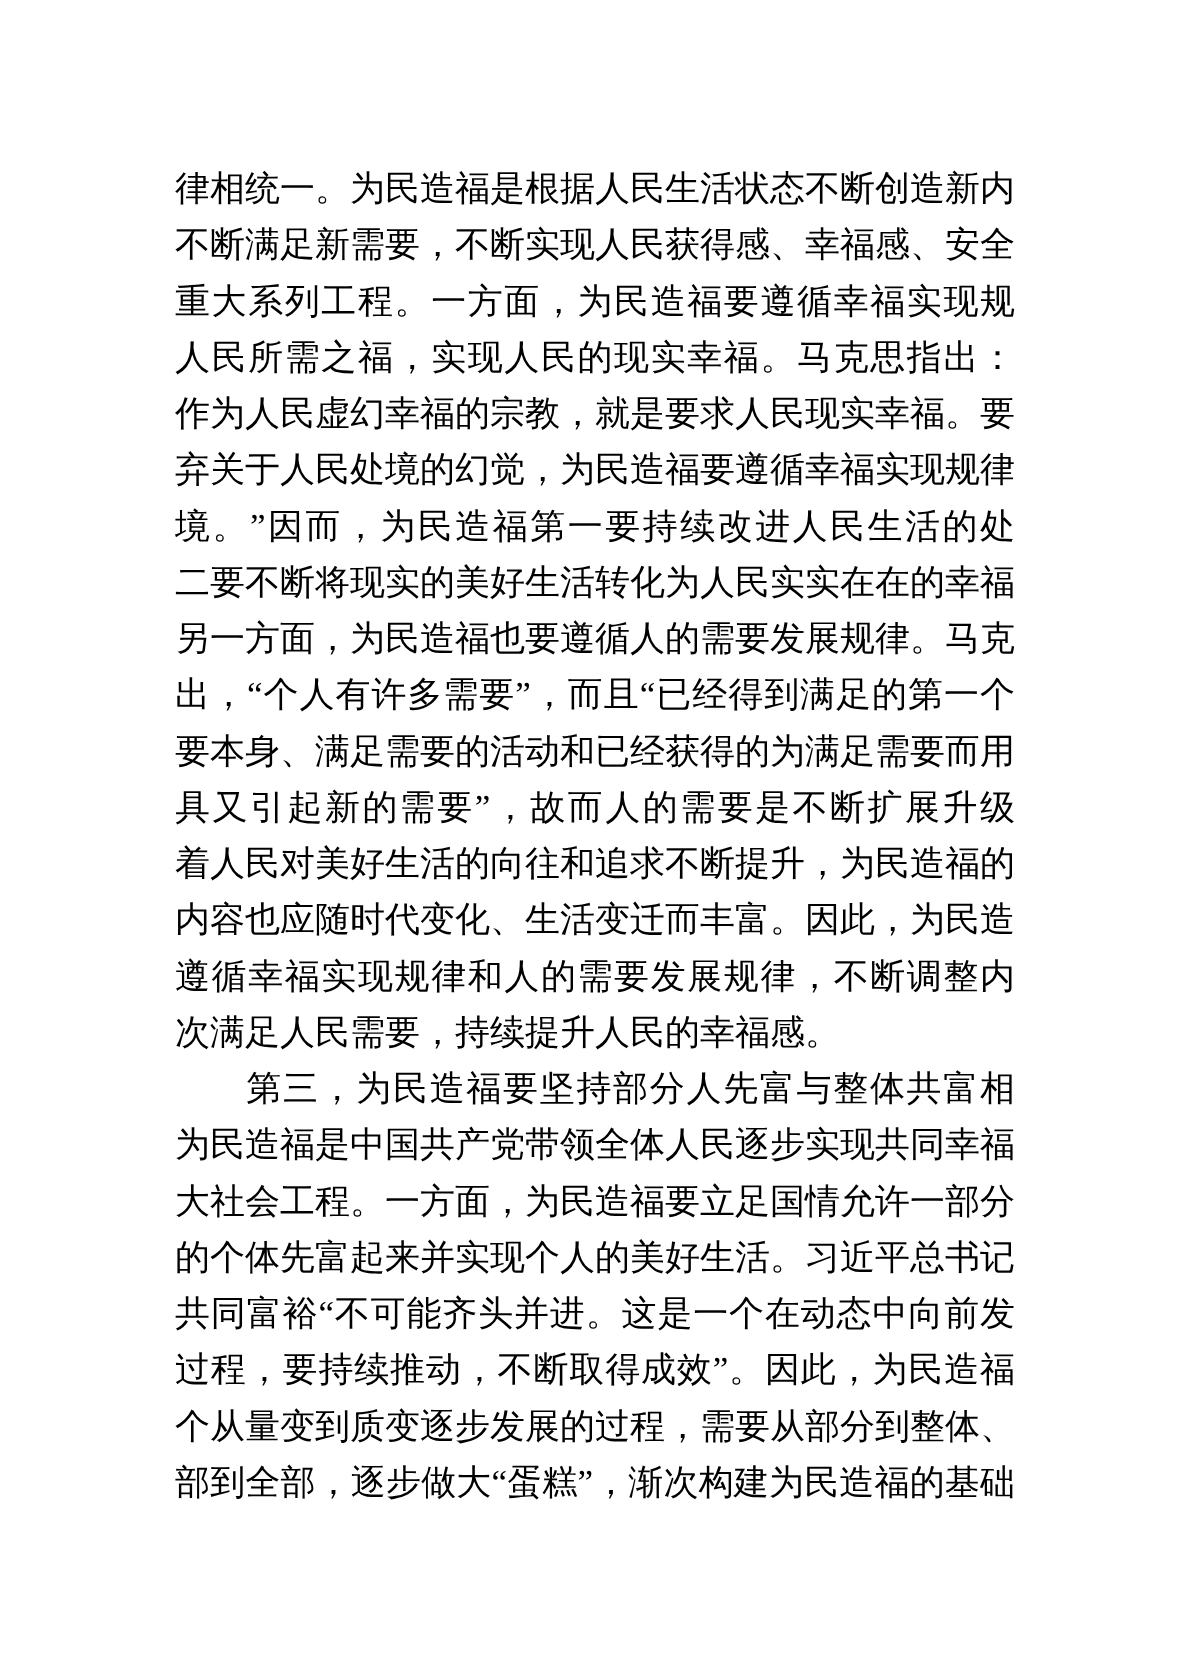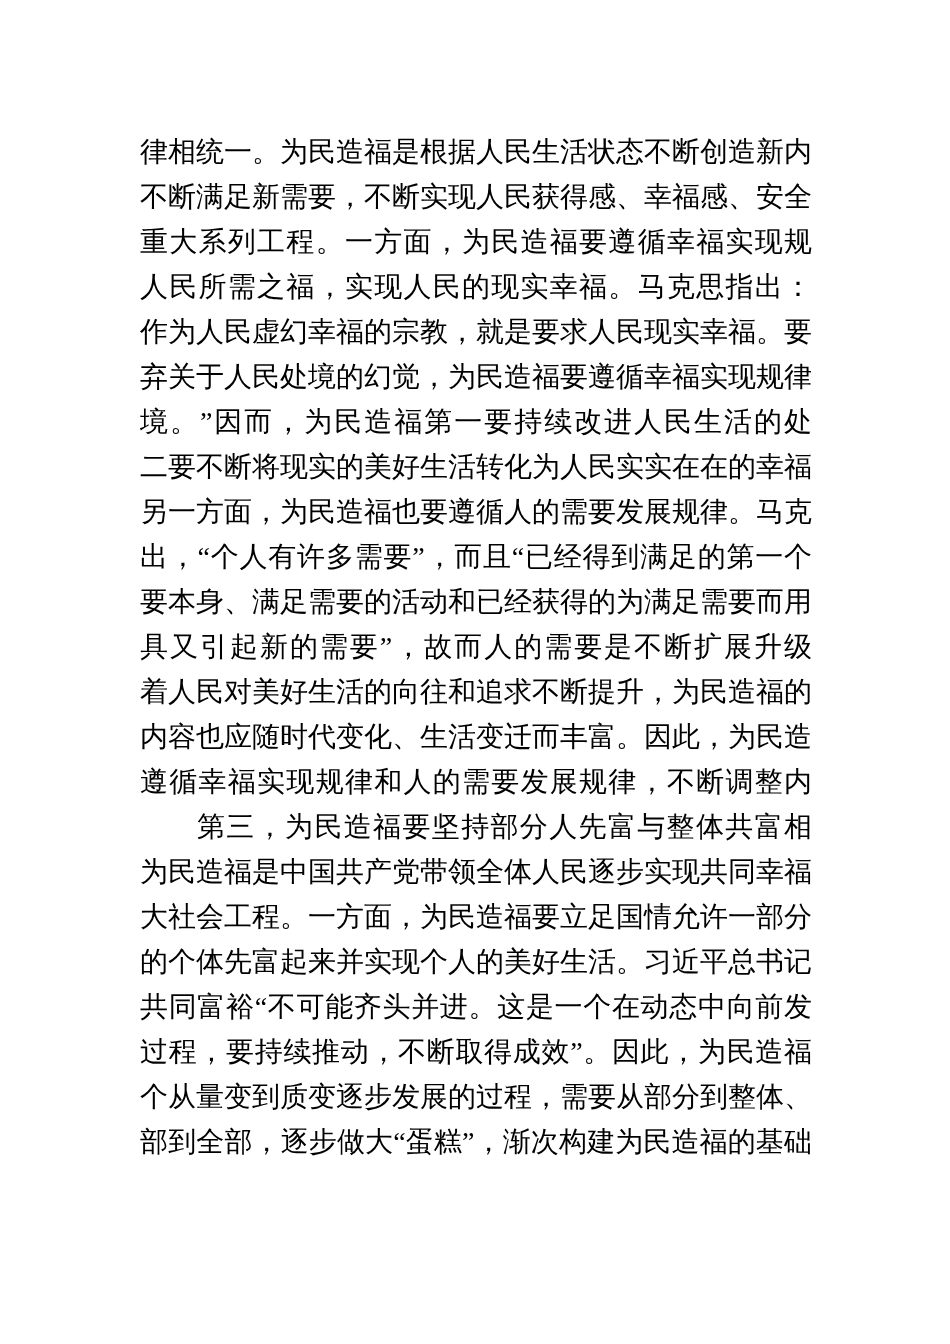--- a/index.html
+++ b/index.html
@@ -53,20 +53,21 @@
       <div class="text-line"><span>弃关于人民处境的幻觉，为民造福要遵循幸福实现规律</span></div>
       <div class="text-line"><span>境。”因而，为民造福第一要持续改进人民生活的处境，第</span></div>
       <div class="text-line"><span>二要不断将现实的美好生活转化为人民实实在在的幸福感。</span></div>
       <div class="text-line"><span>另一方面，为民造福也要遵循人的需要发展规律。马克思指</span></div>
       <div class="text-line"><span>出，“个人有许多需要”，而且“已经得到满足的第一个需</span></div>
       <div class="text-line"><span>要本身、满足需要的活动和已经获得的为满足需要而用的工</span></div>
       <div class="text-line"><span>具又引起新的需要”，故而人的需要是不断扩展升级的。随</span></div>
       <div class="text-line"><span>着人民对美好生活的向往和追求不断提升，为民造福的具体</span></div>
       <div class="text-line"><span>内容也应随时代变化、生活变迁而丰富。因此，为民造福要</span></div>
       <div class="text-line"><span>遵循幸福实现规律和人的需要发展规律，不断调整内容，渐</span></div>
+      <div class="text-line flush"><span>次满足人民需要，持续提升人民的幸福感。</span></div>
       <div class="text-line indent"><span class="bold">第三，为民造福要坚持部分人先富与整体共富相统一。</span></div>
       <div class="text-line"><span>为民造福是中国共产党带领全体人民逐步实现共同幸福的重</span></div>
       <div class="text-line"><span>大社会工程。一方面，为民造福要立足国情允许一部分奋斗</span></div>
       <div class="text-line"><span>的个体先富起来并实现个人的美好生活。习近平总书记指出</span></div>
       <div class="text-line"><span>共同富裕“不可能齐头并进。这是一个在动态中向前发展的</span></div>
       <div class="text-line"><span>过程，要持续推动，不断取得成效”。因此，为民造福是一</span></div>
       <div class="text-line"><span>个从量变到质变逐步发展的过程，需要从部分到整体、从局</span></div>
       <div class="text-line"><span>部到全部，逐步做大“蛋糕”，渐次构建为民造福的基础条</span></div>
     </div>
 </div>

